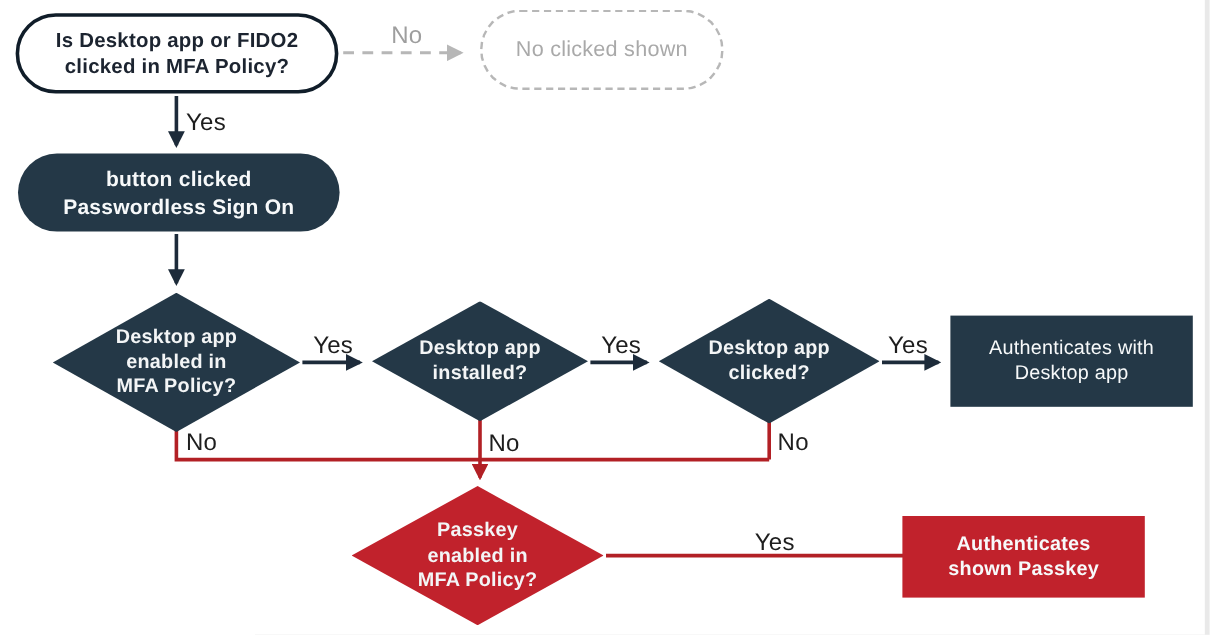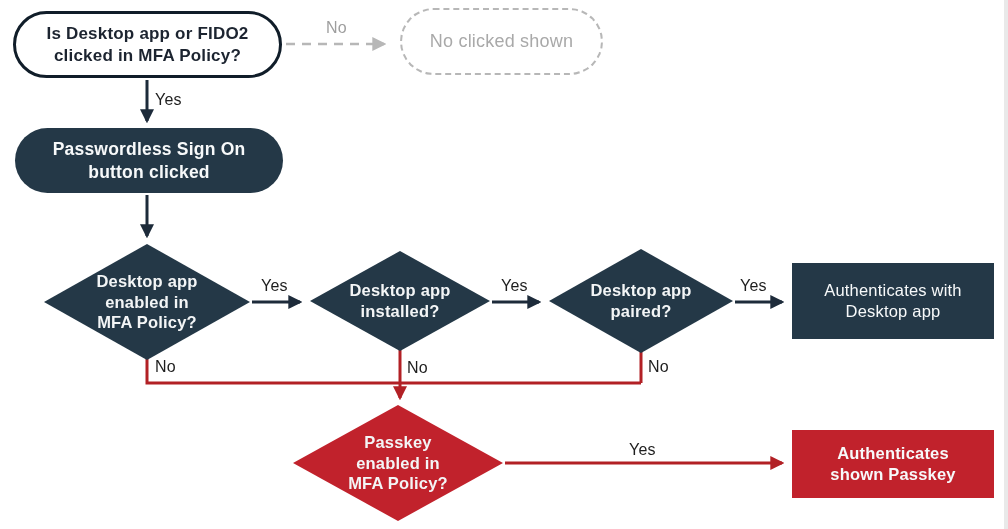--- a/index.html
+++ b/index.html
@@ -73,21 +73,21 @@
     background:var(--dark-navy);
     color:#f7f9fa;font-size:16.5px;font-weight:400;
   }
   .rect-red{
     background:var(--red-fill);
     color:#f7f9fa;font-size:16.5px;font-weight:600;
   }
 
   .elabel{
     position:absolute;z-index:3;
-    font-size:16px;font-weight:500;
+    font-size:20px;font-weight:500;
     color:var(--label-text);
     white-space:nowrap;
     text-align:center;
   }
   .elabel.gray{color:#9e9e9e;}
 </style>
 </head>
 <body>
 
 <div class="canvas">
@@ -124,22 +124,22 @@
   </div>
 
   <div class="node pill-dashed" style="left:400px;top:8px;width:203px;height:67px;">
     <div class="label">
       <span>No clicked shown</span>
     </div>
   </div>
 
   <div class="node pill-dark" style="left:15px;top:128px;width:268px;height:65px;">
     <div class="label">
+      <span>button clicked</span>
       <span>Passwordless Sign On</span>
-      <span>button clicked</span>
     </div>
   </div>
 
   <div class="node diamond diamond-dark" style="left:44px;top:244px;width:206px;height:116px;">
     <div class="label">
       <span>Desktop app</span>
       <span>enabled in</span>
       <span>MFA Policy?</span>
     </div>
   </div>
@@ -147,40 +147,40 @@
   <div class="node diamond diamond-dark" style="left:310px;top:251px;width:180px;height:100px;">
     <div class="label">
       <span>Desktop app</span>
       <span>installed?</span>
     </div>
   </div>
 
   <div class="node diamond diamond-dark" style="left:549px;top:249px;width:184px;height:104px;">
     <div class="label">
       <span>Desktop app</span>
-      <span>paired?</span>
+      <span>clicked?</span>
     </div>
   </div>
 
   <div class="node rect-dark" style="left:792px;top:263px;width:202px;height:76px;">
     <div class="label">
       <span>Authenticates with</span>
       <span>Desktop app</span>
     </div>
   </div>
 
   <div class="node diamond diamond-red" style="left:293px;top:405px;width:210px;height:116px;">
     <div class="label">
       <span>Passkey</span>
       <span>enabled in</span>
       <span>MFA Policy?</span>
     </div>
   </div>
 
-  <div class="node rect-red" style="left:792px;top:430px;width:202px;height:68px;">
+  <div class="node rect-red" style="left:752px;top:430px;width:202px;height:68px;">
     <div class="label">
       <span>Authenticates</span>
       <span>shown Passkey</span>
     </div>
   </div>
 
   <div class="elabel gray" style="left:326px;top:19px;">No</div>
   <div class="elabel" style="left:155px;top:91px;">Yes</div>
   <div class="elabel" style="left:261px;top:277px;">Yes</div>
   <div class="elabel" style="left:501px;top:277px;">Yes</div>

